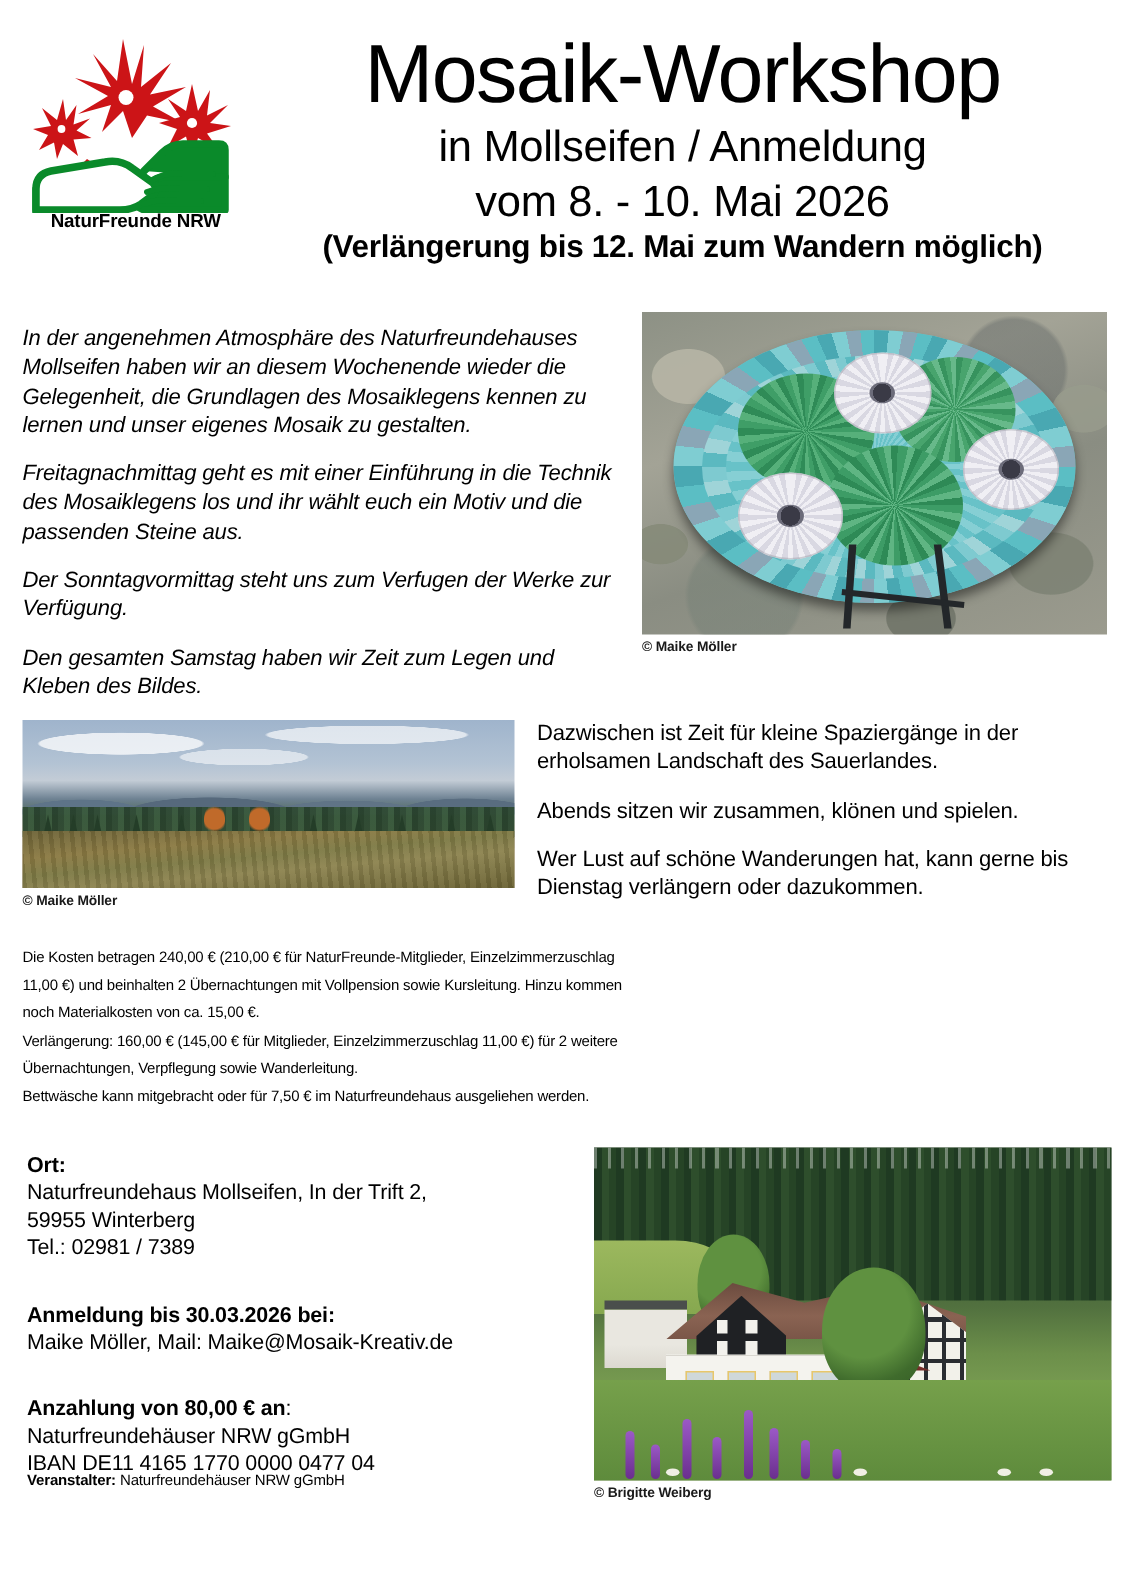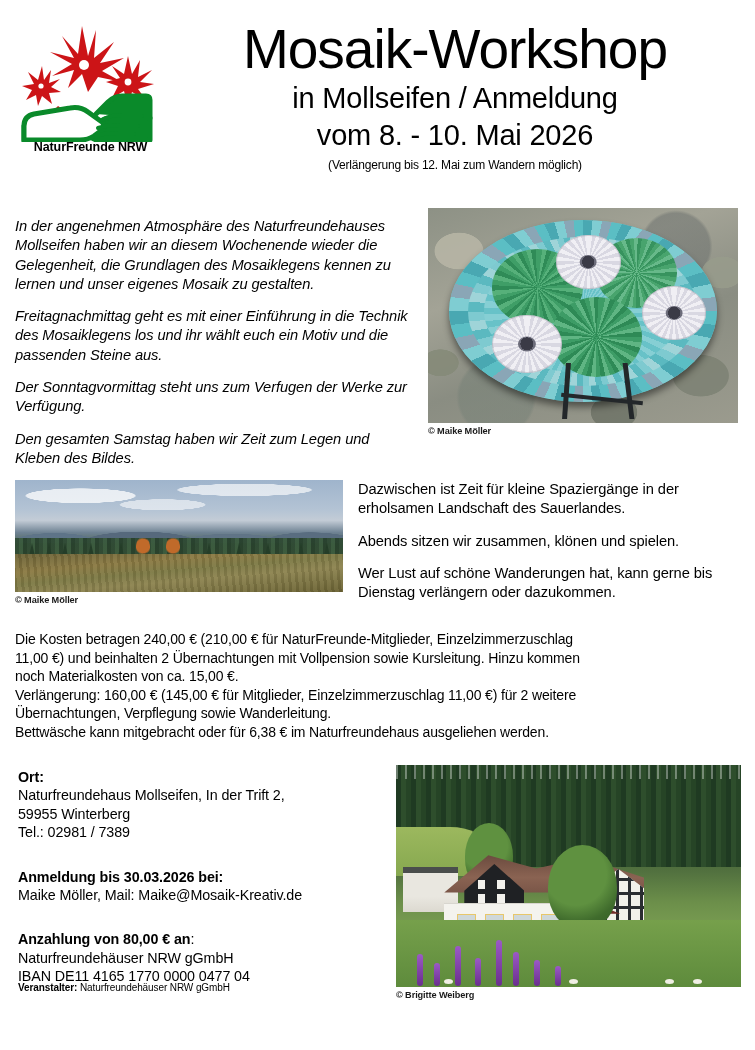--- a/index.html
+++ b/index.html
@@ -68,23 +68,23 @@
     font-weight: normal;
     letter-spacing: -0.2px;
   }
   .title-sub2 {
     font-size: 29px;
     line-height: 36px;
     font-weight: normal;
     letter-spacing: -0.2px;
   }
   .title-sub3 {
-    font-size: 12px;
+    font-size: 21px;
     line-height: 24px;
-    font-weight: normal;
+    font-weight: bold;
     letter-spacing: -0.2px;
   }
 
   
   .body-text {
     font-size: 14.7px;
     line-height: 19.3px;
     letter-spacing: -0.1px;
   }
   .body-text p { margin: 0 0 13px 0; }
@@ -296,21 +296,21 @@
     position: absolute;
     left: 358px; top: 480px;
     width: 390px;
   }
 
   
   .costs {
     position: absolute;
     left: 15px; top: 630px;
     width: 725px;
-    font-size: 14px;
+    font-size: 10px;
     line-height: 18.6px;
     letter-spacing: -0.15px;
   }
   .costs p { margin: 0; }
 
   
   .details {
     position: absolute;
     left: 18px; top: 768px;
     width: 370px;
@@ -562,21 +562,21 @@
     <p>Abends sitzen wir zusammen, klönen und spielen.</p>
     <p>Wer Lust auf schöne Wanderungen hat, kann gerne bis Dienstag verlängern oder dazukommen.</p>
   </div>
 
   <div class="costs">
     <p>Die Kosten betragen 240,00 € (210,00 € für NaturFreunde-Mitglieder, Einzelzimmerzuschlag</p>
     <p>11,00 €) und beinhalten 2 Übernachtungen mit Vollpension sowie Kursleitung. Hinzu kommen</p>
     <p>noch Materialkosten von ca. 15,00  €.</p>
     <p>Verlängerung: 160,00 € (145,00 € für Mitglieder, Einzelzimmerzuschlag 11,00 €) für 2 weitere</p>
     <p>Übernachtungen, Verpflegung sowie Wanderleitung.</p>
-    <p>Bettwäsche kann mitgebracht oder für 6,38 € im Naturfreundehaus ausgeliehen werden.</p>
+    <p>Bettwäsche kann mitgebracht oder für 7,50 € im Naturfreundehaus ausgeliehen werden.</p>
   </div>
 
   <div class="details">
 
     <div class="grp">
       <div class="lbl">Ort:</div>
       <div>Naturfreundehaus Mollseifen, In der Trift 2,</div>
       <div>59955 Winterberg</div>
       <div>Tel.: 02981 / 7389</div>
     </div>

